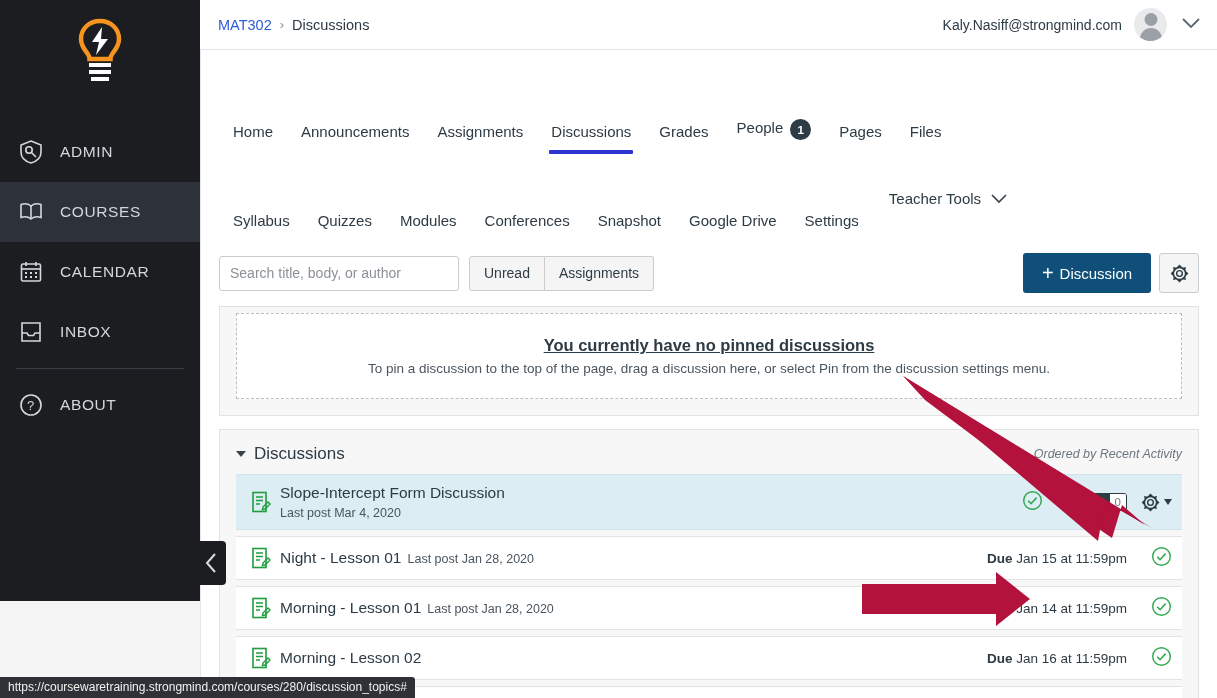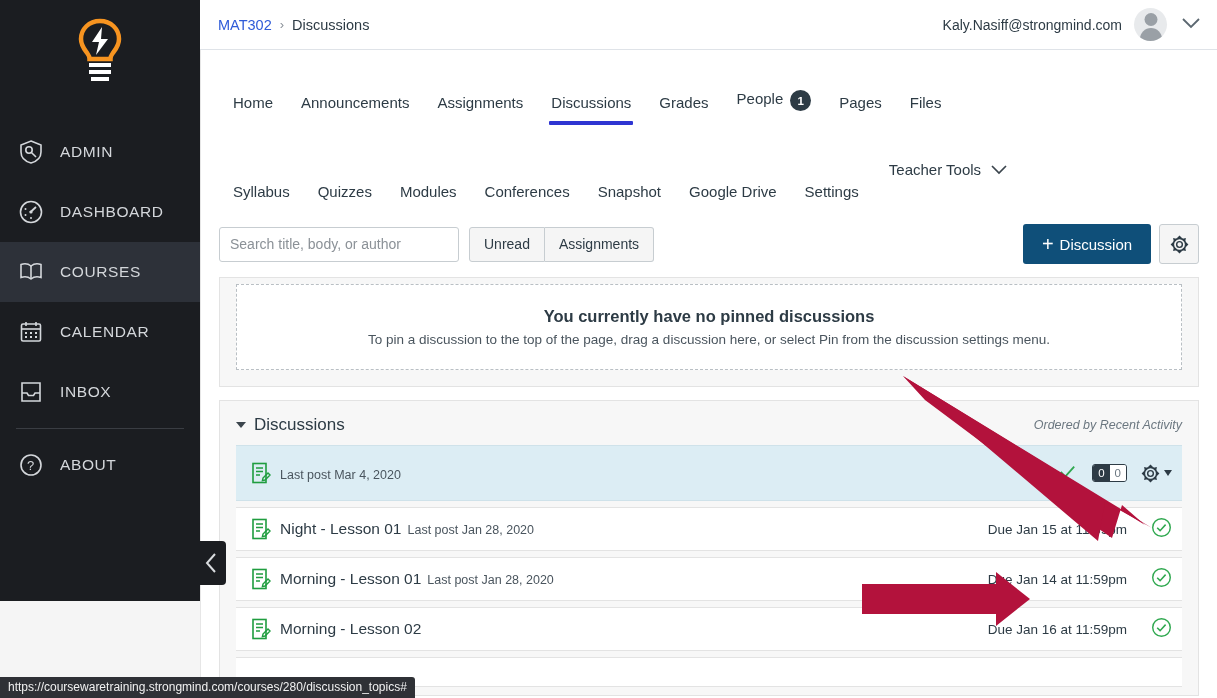--- a/index.html
+++ b/index.html
@@ -67,21 +67,21 @@
   .panel {
     position: absolute; left: 0; right: 0; top: 50px; bottom: 0;
     background: #fff;
     border-left: 1px solid #e6e6e6;
   }
 
   .tabs-area { padding: 32px 18px 0 18px; }
   .tabrow { display: flex; align-items: flex-end; gap: 0; }
   .tab {
     position: relative; padding: 8px 14px 14px 14px;
-    font-size: 15px; color: #2d3b45; cursor: pointer; white-space: nowrap;
+    font-size: 15px; color: #2d3b45; cursor: pointer; white-space: nowrap; margin-top: 29px;
   }
   .tab.sel { color: #2d3b45; }
   .tab.sel::after {
     content: ""; position: absolute; left: 12px; right: 12px; bottom: 0;
     height: 4px; background: #2e35d2; border-radius: 1px;
   }
   .badge {
     display: inline-flex; align-items: center; justify-content: center;
     min-width: 21px; height: 21px; border-radius: 11px;
     background: #2d3b45; color: #fff; font-size: 11.5px; font-weight: bold;
@@ -127,39 +127,39 @@
     display: flex; align-items: center; padding: 14px 16px 10px 16px; gap: 8px;
   }
   .caret-d { width: 0; height: 0; border-left: 5px solid transparent; border-right: 5px solid transparent; border-top: 6px solid #3b454d; }
   .sec-title { font-size: 17px; color: #2d3b45; }
   .ordered { margin-left: auto; font-size: 12.5px; color: #6b7780; font-style: italic; }
 
   .empty-box {
     margin: 6px 16px 16px 16px; border: 1px dashed #b9bfc4; background: #fff;
     padding: 22px 10px; text-align: center;
   }
-  .empty-title { font-size: 16.5px; font-weight: bold; color: #2d3b45; margin-bottom: 6px; }
+  .empty-title { font-size: 16.5px; font-weight: bold; color: #2d3b45; margin-bottom: 6px; text-decoration: underline; }
   .empty-sub { font-size: 13.5px; color: #4a555e; }
 
   
   .rows { background: #f7f7f7; padding-bottom: 2px; }
   .drow {
     display: flex; align-items: center; min-height: 44px;
     background: #fff; border: 1px solid #e3e3e3; border-left: none; border-right: none;
     margin: 0 16px 6px 16px; padding: 6px 10px 6px 12px; cursor: pointer;
   }
   .drow.sel { background: #dcedf4; border-color: #cfe2ea; }
   .drow.big { min-height: 56px; }
   .d-ico { width: 26px; flex: 0 0 26px; display: flex; align-items: center; justify-content: center; }
   .d-main { flex: 1; min-width: 0; padding-left: 6px; }
   .d-title { font-size: 15.5px; color: #2d3b45; }
   .d-title .lastpost-inline { font-size: 12.5px; color: #4a555e; margin-left: 6px; }
   .d-sub { font-size: 12.5px; color: #4a555e; margin-top: 4px; }
   .d-due { font-size: 13.5px; color: #2d3b45; white-space: nowrap; margin-right: 24px; }
-  .d-due b { font-weight: normal; }
+  .d-due b { font-weight: bold; }
   .d-right { display: flex; align-items: center; gap: 14px; }
   .pill {
     display: flex; align-items: center; border-radius: 3px; overflow: hidden;
     border: 1px solid #2d3b45; font-size: 11.5px; height: 18px;
   }
   .pill .a { background: #2d3b45; color: #fff; padding: 0 5px; line-height: 18px; }
   .pill .b { background: #fff; color: #6b7780; padding: 0 5px; line-height: 18px; }
   .gear-caret { display: flex; align-items: center; gap: 4px; cursor: pointer; }
   .caret-sm { width: 0; height: 0; border-left: 4px solid transparent; border-right: 4px solid transparent; border-top: 6px solid #2d3b45; }
 
@@ -200,33 +200,20 @@
         <span class="nav-ico">
           <svg width="26" height="26" viewBox="0 0 26 26">
               <path d="M13 2 L23 6 v7 c0 6-4.5 9.5-10 11 C7.5 22.5 3 19 3 13 V6 z" fill="none" stroke="#d4d7db" stroke-width="1.6"></path>
               <circle cx="11" cy="11" r="3.2" fill="none" stroke="#d4d7db" stroke-width="1.6"></circle>
               <path d="M13.2 13.2 L18 18" stroke="#d4d7db" stroke-width="1.6" fill="none"></path>
             </svg>
         </span>
         <span>ADMIN</span>
       </div>
 
-      <div class="nav-item">
-        <span class="nav-ico">
-          <svg width="26" height="26" viewBox="0 0 26 26">
-              <circle cx="13" cy="13" r="10.5" fill="none" stroke="#d4d7db" stroke-width="1.6"></circle>
-              <path d="M18 8 L12 13.5" stroke="#d4d7db" stroke-width="1.8" fill="none"></path>
-              <circle cx="13" cy="13" r="1.6" fill="#d4d7db"></circle>
-              <circle cx="7.5" cy="10" r="1" fill="#d4d7db"></circle>
-              <circle cx="7.5" cy="16" r="1" fill="#d4d7db"></circle>
-              <circle cx="13" cy="19" r="1" fill="#d4d7db"></circle>
-            </svg>
-        </span>
-        <span>DASHBOARD</span>
-      </div>
 
       <div class="nav-item active">
         <span class="nav-ico">
           <svg width="26" height="26" viewBox="0 0 26 26">
               <path d="M13 7 C10 4.5 6 4.5 3 5.5 v13 C6 17.5 10 17.5 13 20 C16 17.5 20 17.5 23 18.5 v-13 C20 4.5 16 4.5 13 7 z" fill="none" stroke="#d4d7db" stroke-width="1.6"></path>
               <path d="M13 7 v13" stroke="#d4d7db" stroke-width="1.6"></path>
             </svg>
         </span>
         <span>COURSES</span>
       </div>
@@ -373,20 +360,21 @@
 
           <div class="drow sel big">
             <span class="d-ico">
               <svg width="20" height="22" viewBox="0 0 20 22">
                   <rect x="2" y="1.5" width="13" height="19" fill="none" stroke="#1f9d3f" stroke-width="1.6"></rect>
                   <path d="M5 6 h7 M5 9.5 h7 M5 13 h4" stroke="#1f9d3f" stroke-width="1.4"></path>
                   <path d="M12 16 l5-5 2 2 -5 5 -2.6 .6 z" fill="none" stroke="#1f9d3f" stroke-width="1.4"></path>
                 </svg>
             </span>
             <div class="d-main">
+              <div class="d-title">Slope-Intercept Form Discussion</div>
               <div class="d-sub">Last post Mar 4, 2020</div>
             </div>
             <div class="d-right">
               <span>
                 <svg width="21" height="21" viewBox="0 0 22 22">
                     <circle cx="11" cy="11" r="9.2" fill="none" stroke="#2fa84f" stroke-width="1.5"></circle>
                     <path d="M6.5 11.3 L9.5 14.3 L15.3 8" fill="none" stroke="#2fa84f" stroke-width="1.6"></path>
                   </svg>
               </span>
               <span>

